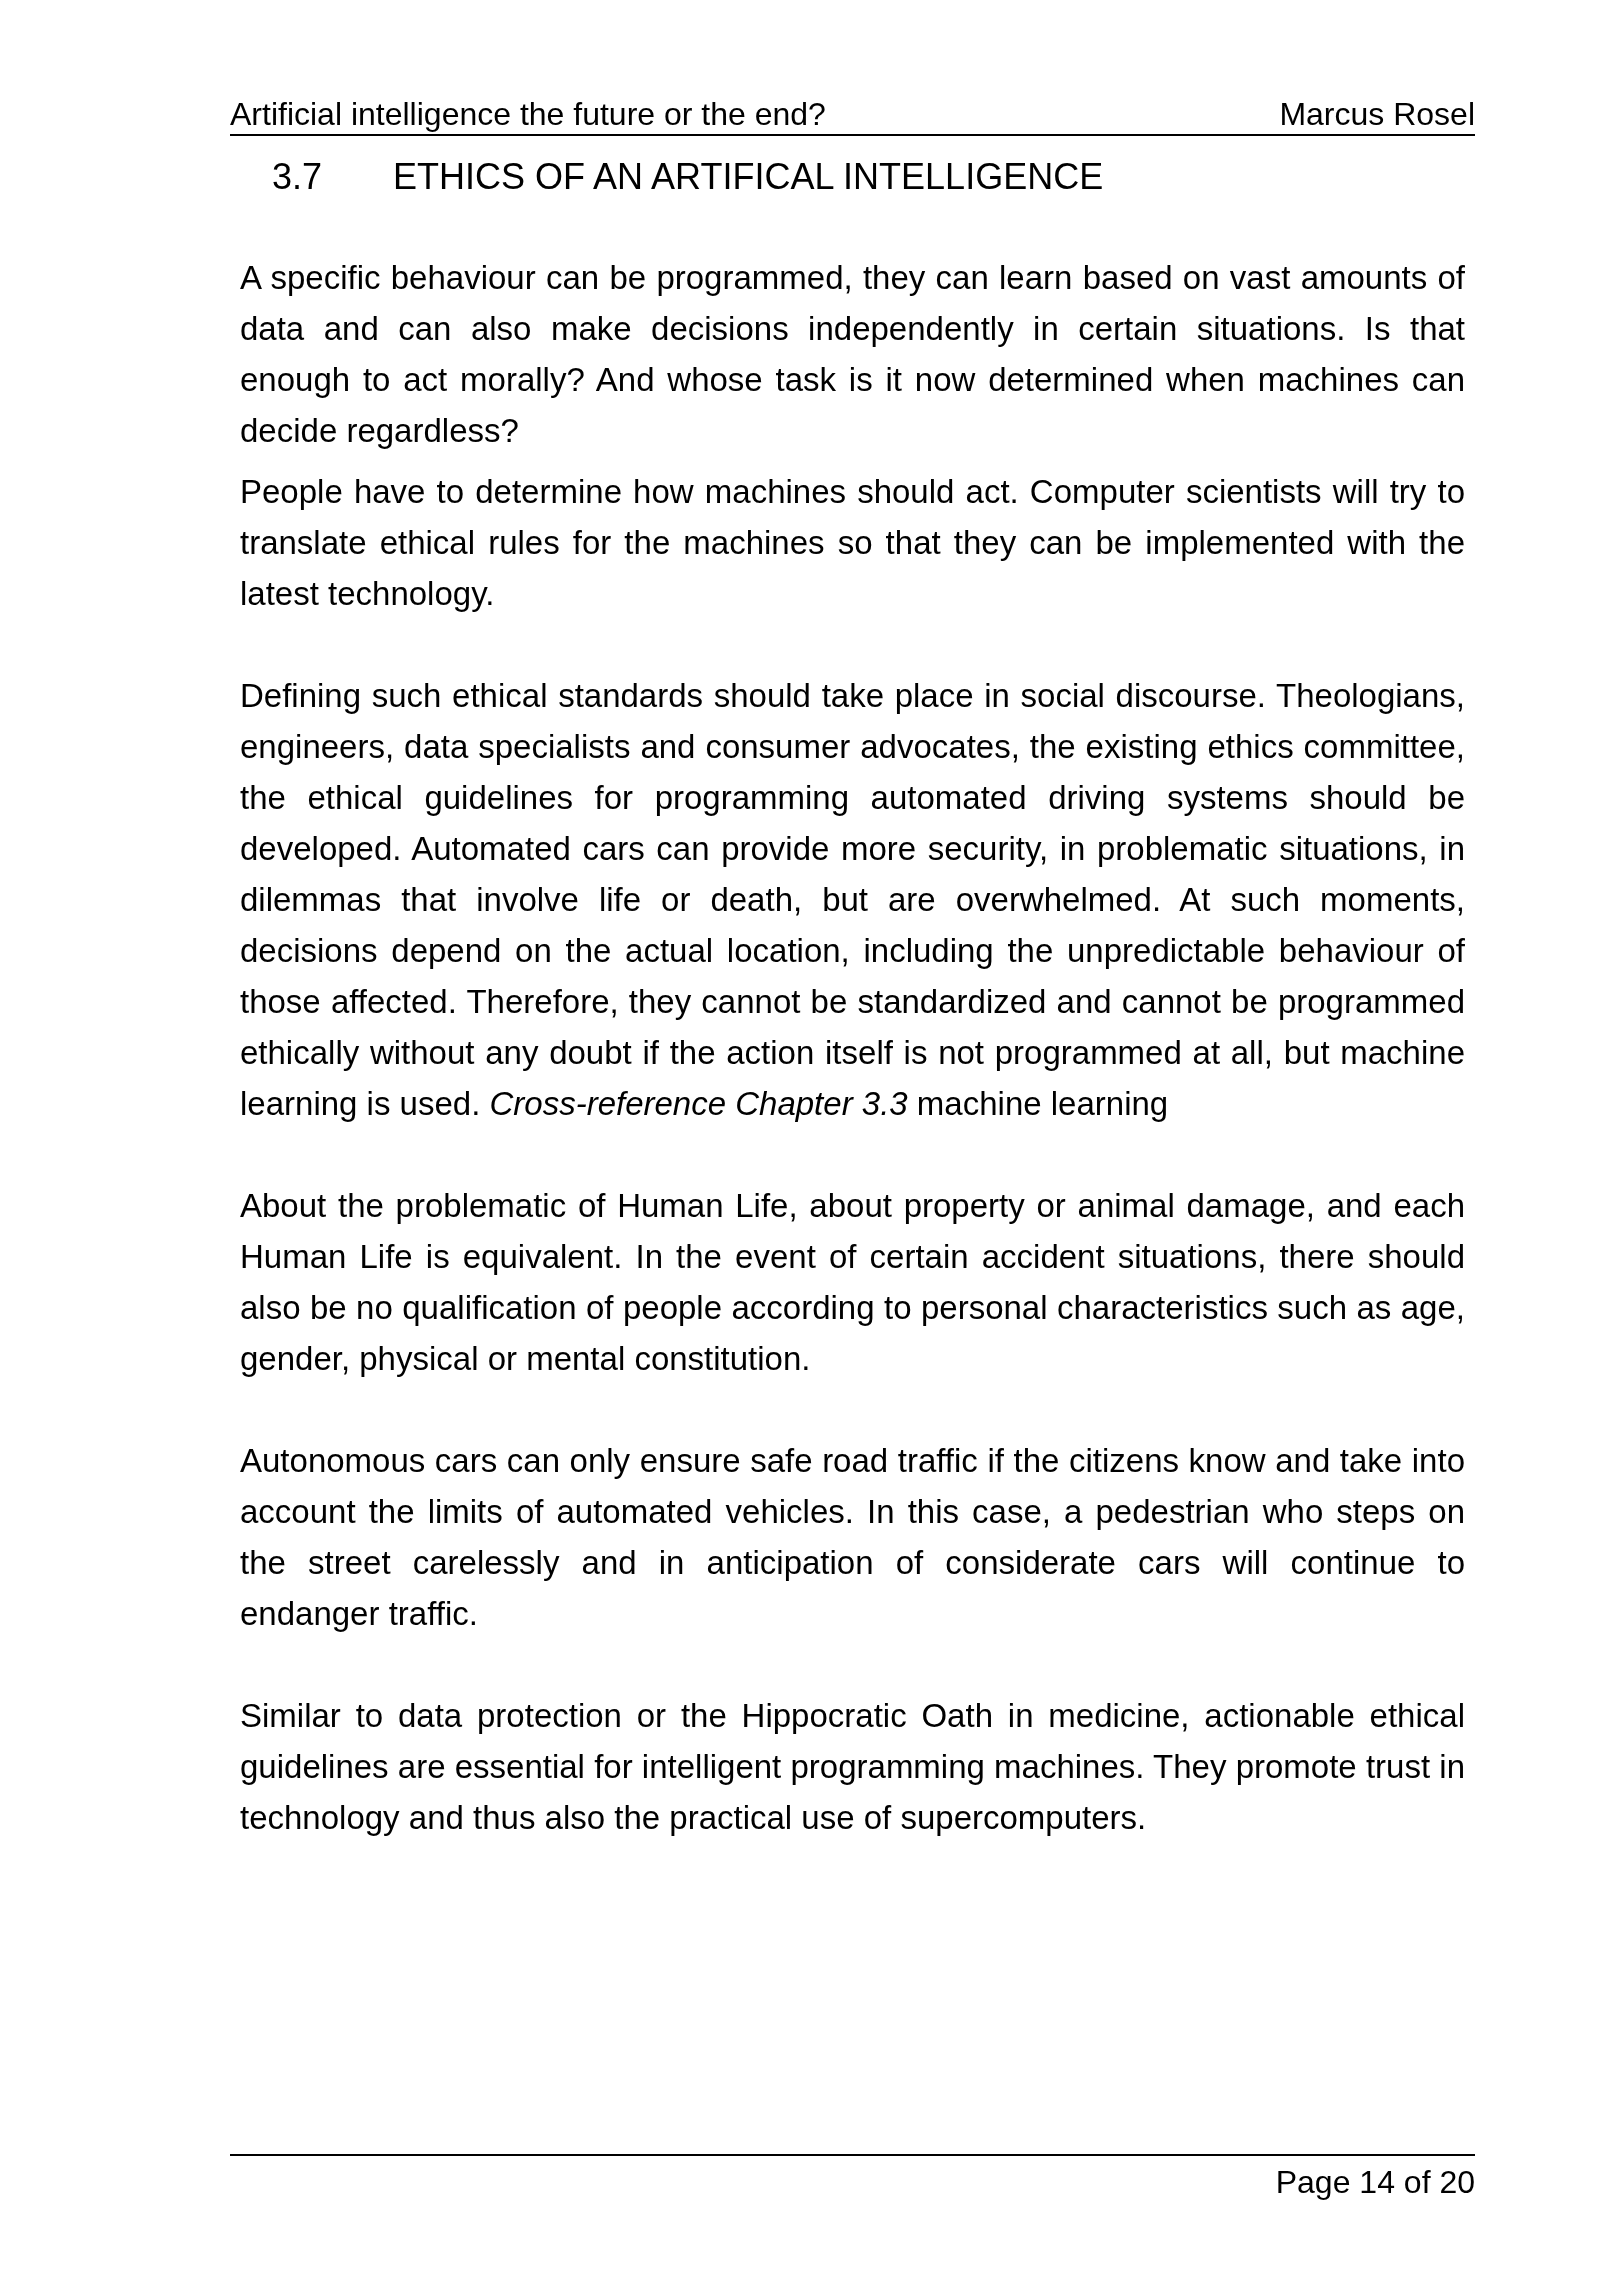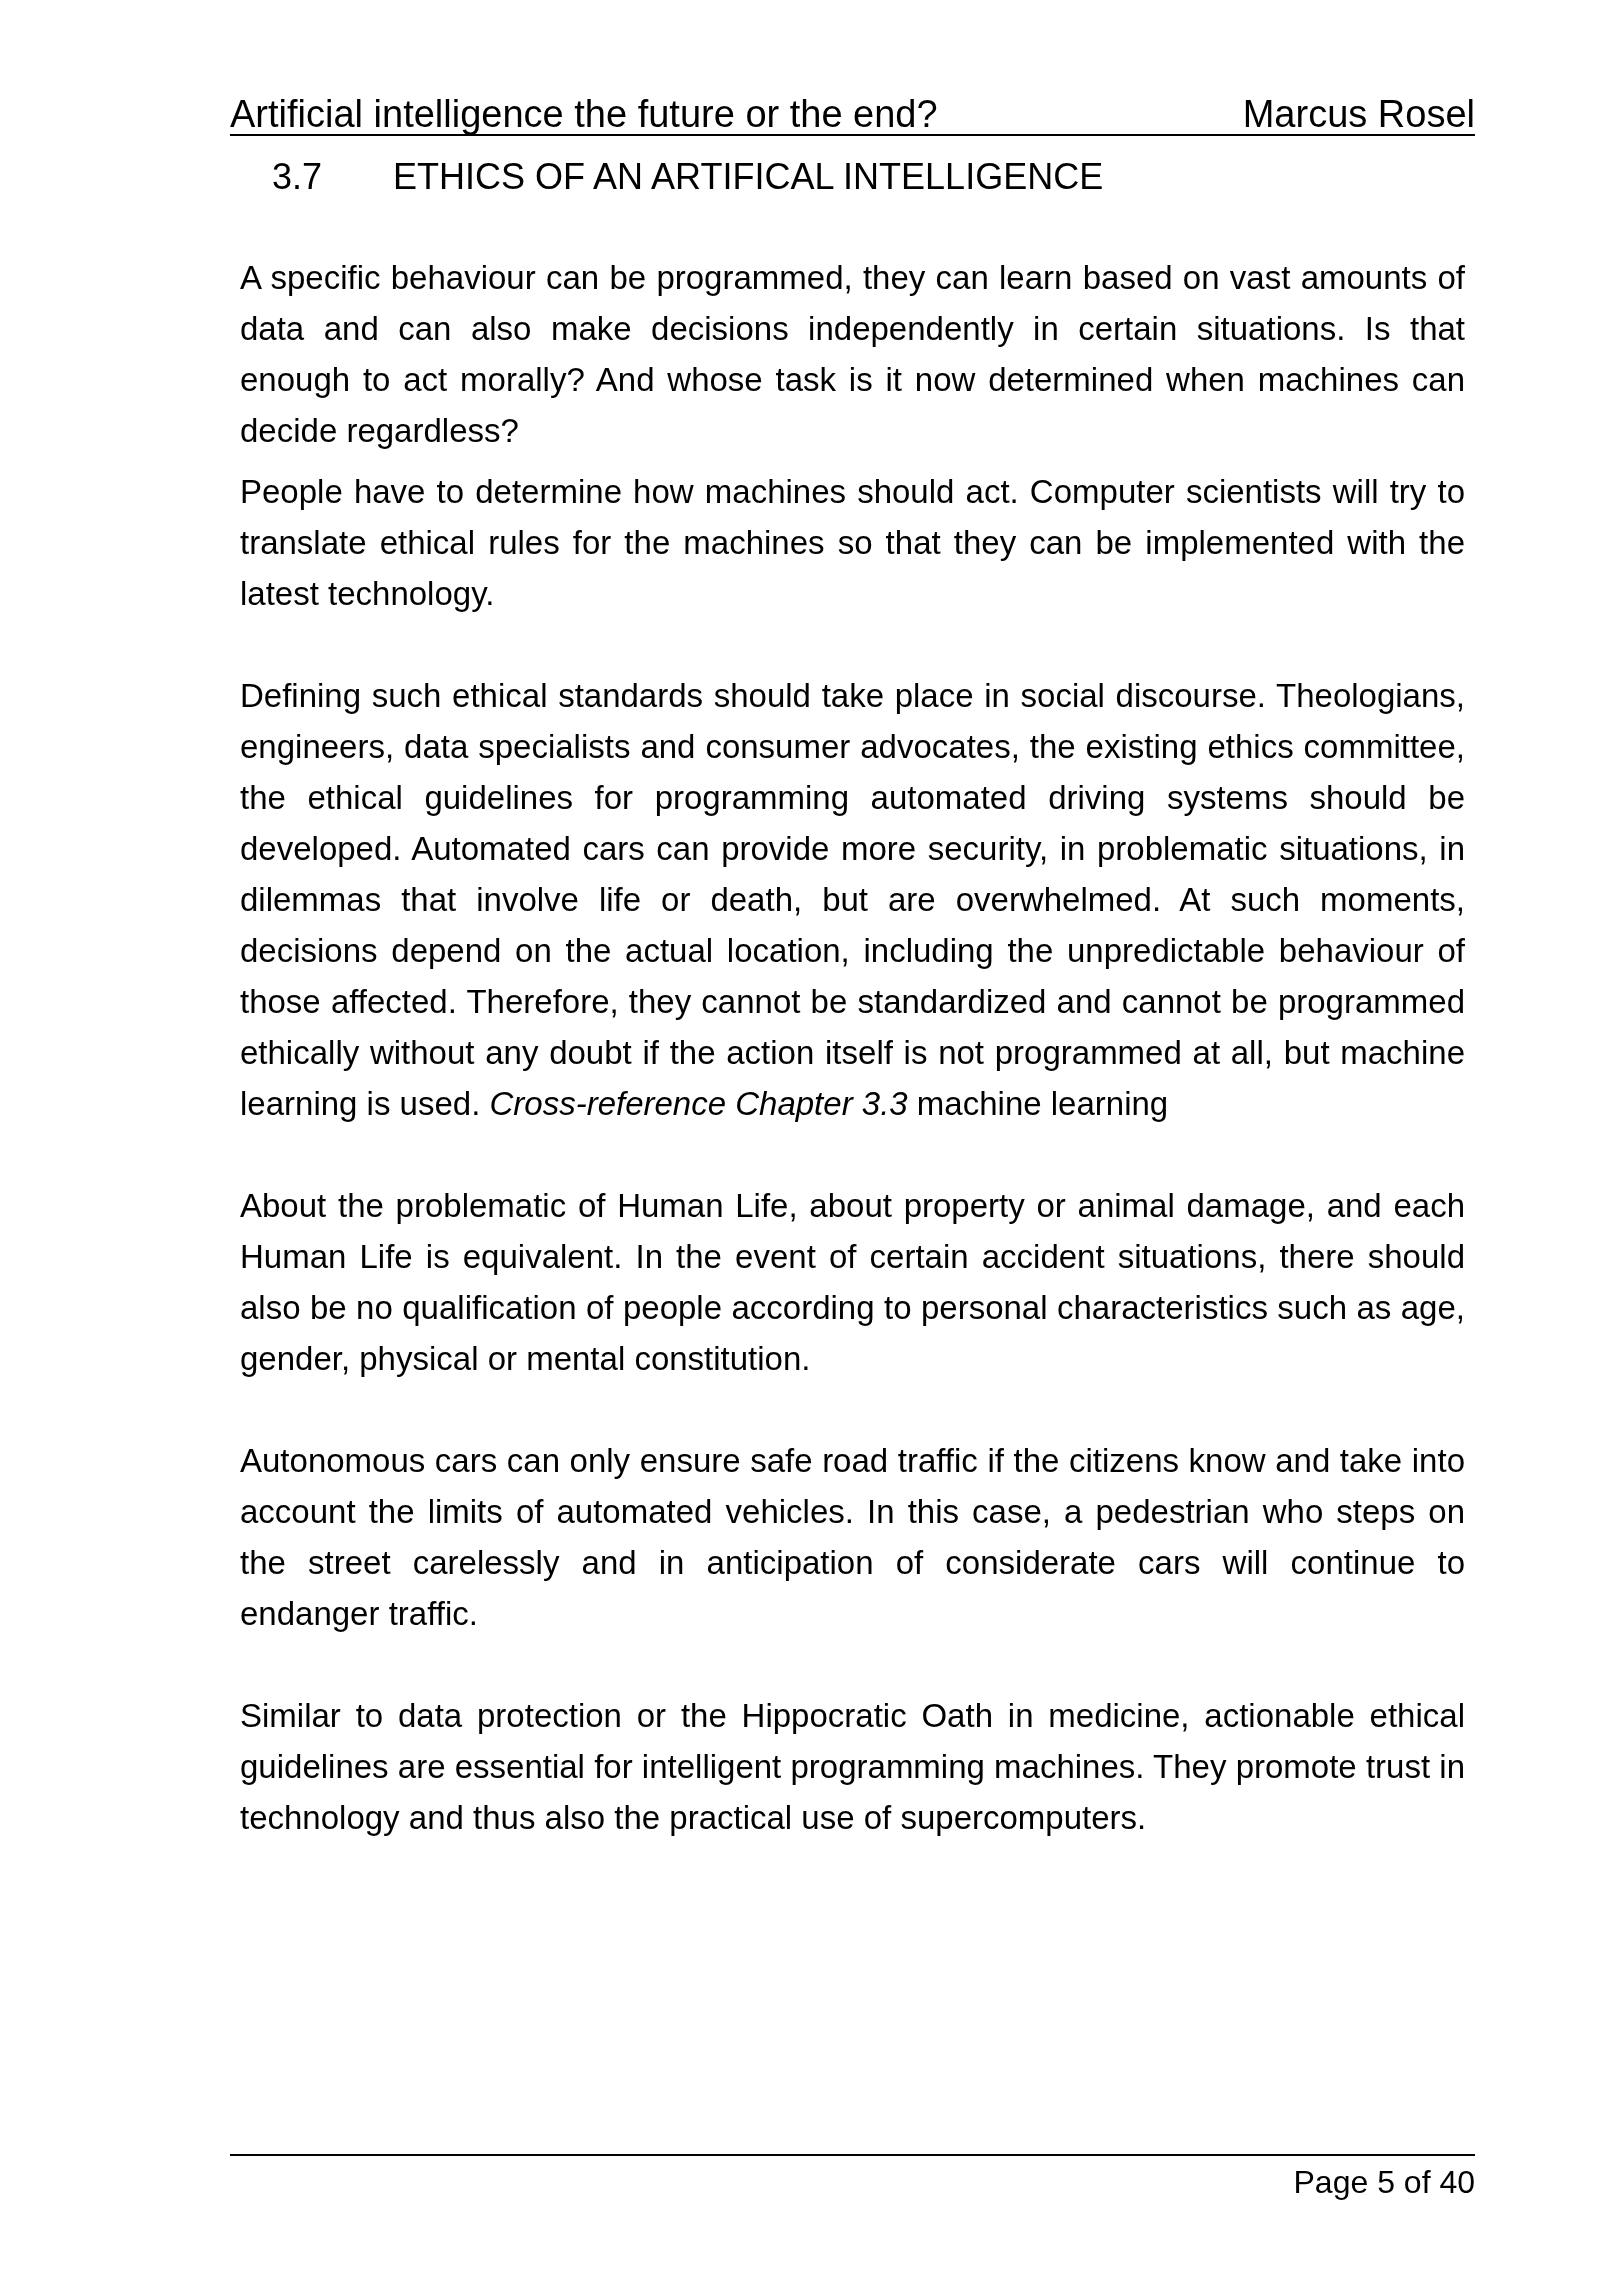--- a/index.html
+++ b/index.html
@@ -12,21 +12,21 @@
     font-family: "Liberation Sans", sans-serif;
     overflow: hidden;
   }
   .header {
     position: absolute;
     left: 230px;
     width: 1245px;
     top: 97px;
     display: flex;
     justify-content: space-between;
-    font-size: 38px;
+    font-size: 32px;
     line-height: 35px;
     padding-bottom: 2px;
     border-bottom: 2.9px solid #000000;
     gap: 24px;
   }
   .heading {
     position: absolute;
     left: 272px;
     top: 153px;
     margin: 0;
@@ -82,17 +82,17 @@
   <div class="doc-body">
     <p><span class="seg-normal">A specific behaviour can be programmed, they can learn based on vast amounts of data and can also make decisions independently in certain situations. Is that enough to act morally? And whose task is it now determined when machines can decide regardless?</span></p>
     <p class="gap-after"><span class="seg-normal">People have to determine how machines should act. Computer scientists will try to translate ethical rules for the machines so that they can be implemented with the latest technology.</span></p>
     <p class="gap-after"><span class="seg-normal">Defining such ethical standards should take place in social discourse. Theologians, engineers, data specialists and consumer advocates, the existing ethics committee, the ethical guidelines for programming automated driving systems should be developed. Automated cars can provide more security, in problematic situations, in dilemmas that involve life or death, but are overwhelmed. At such moments, decisions depend on the actual location, including the unpredictable behaviour of those affected. Therefore, they cannot be standardized and cannot be programmed ethically without any doubt if the action itself is not programmed at all, but machine learning is used. </span><span class="seg-bold-italic">Cross-reference Chapter 3.3</span><span class="seg-bold"> machine learning</span></p>
     <p class="gap-after"><span class="seg-normal">About the problematic of Human Life, about property or animal damage, and each Human Life is equivalent. In the event of certain accident situations, there should also be no qualification of people according to personal characteristics such as age, gender, physical or mental constitution.</span></p>
     <p class="gap-after"><span class="seg-normal">Autonomous cars can only ensure safe road traffic if the citizens know and take into account the limits of automated vehicles. In this case, a pedestrian who steps on the street carelessly and in anticipation of considerate cars will continue to endanger traffic.</span></p>
     <p><span class="seg-normal">Similar to data protection or the Hippocratic Oath in medicine, actionable ethical guidelines are essential for intelligent programming machines. They promote trust in technology and thus also the practical use of supercomputers.</span></p>
   </div>
 
   <div class="footer">
-    <span>Page 5 of 40</span>
+    <span>Page 14 of 20</span>
   </div>
 
 </div>
 
 
 </body></html>

